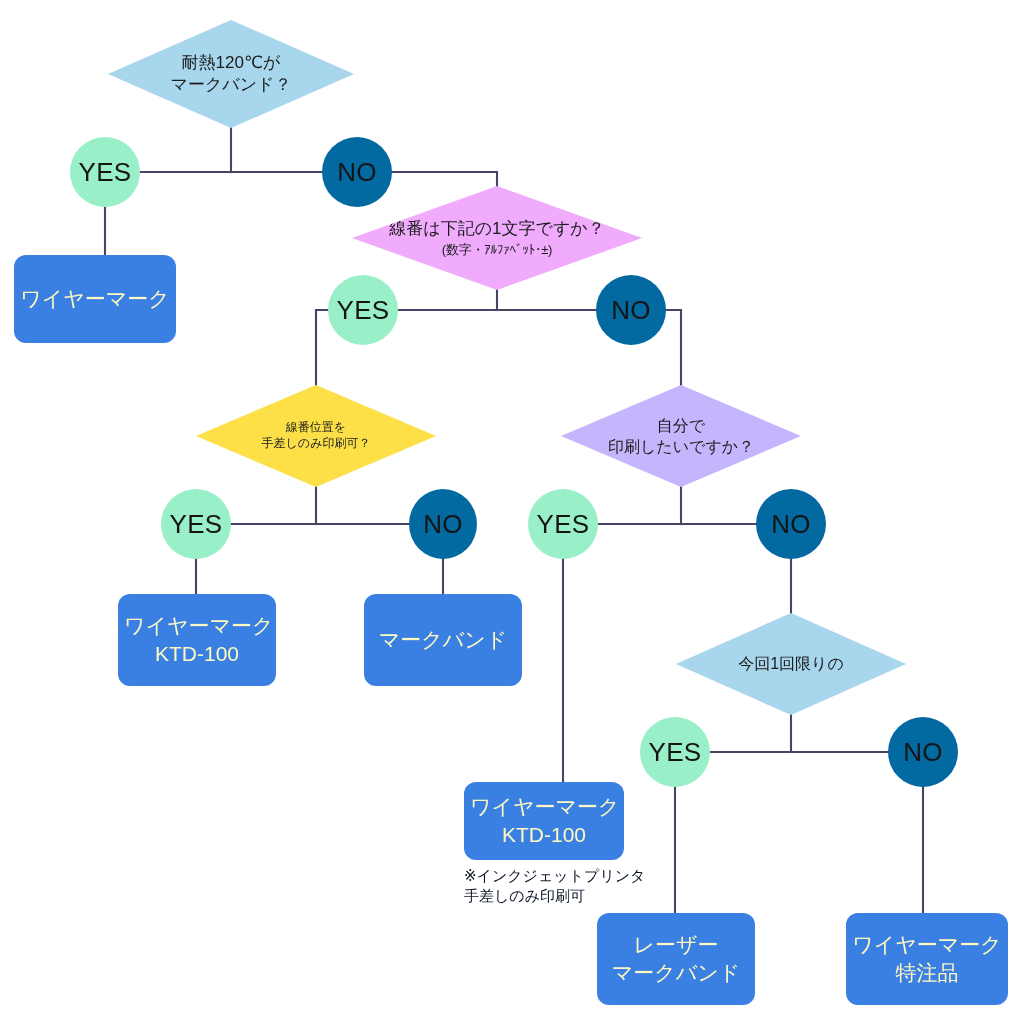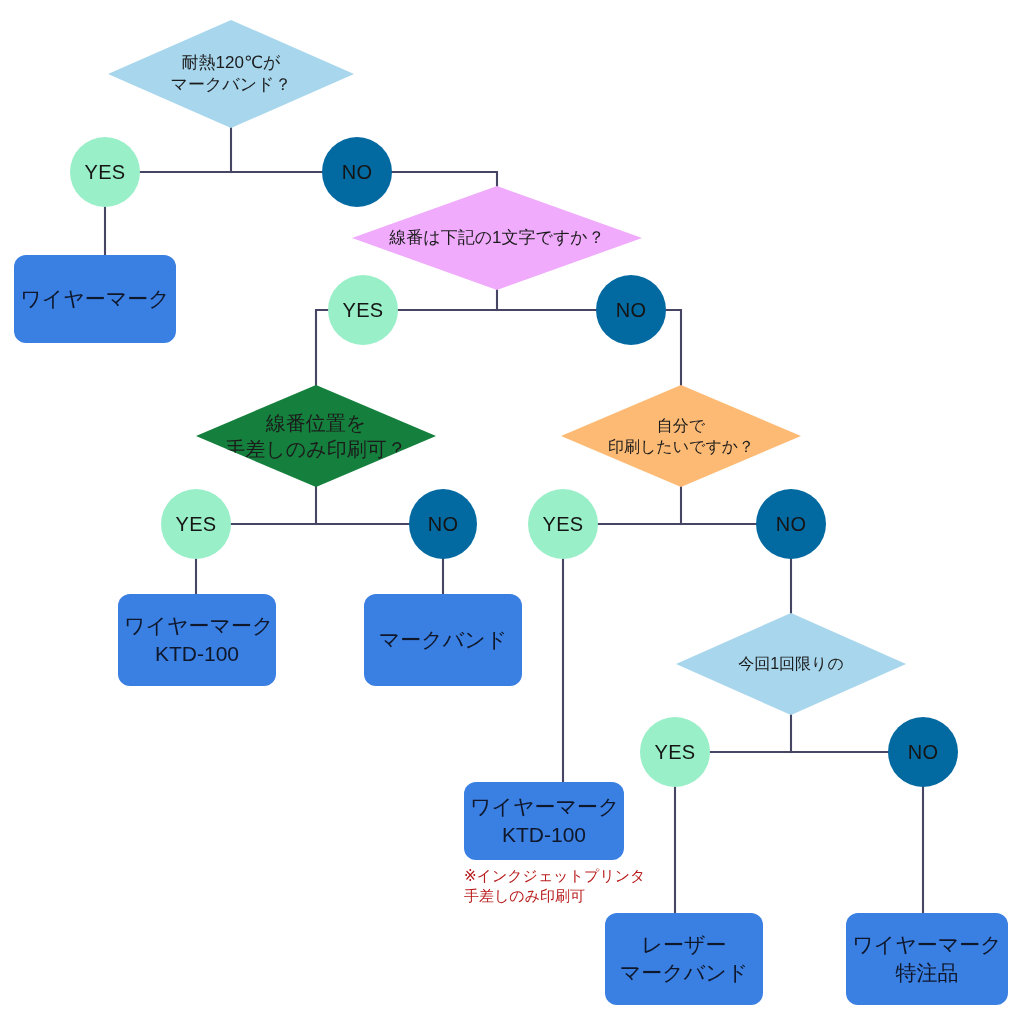--- a/index.html
+++ b/index.html
@@ -54,48 +54,48 @@
     margin-top: 1px;
   }
 
   
   .pill {
     position: absolute;
     display: flex;
     align-items: center;
     justify-content: center;
     border-radius: 50%;
-    font-size: 20px;
+    font-size: 26px;
     color: #151515;
     letter-spacing: 0.3px;
     z-index: 4;
   }
   .pill.yes { background: #99EFC8; }
   .pill.no  { background: #0369a1; }
 
   
   .rbox {
     position: absolute;
     display: flex;
     align-items: center;
     justify-content: center;
     text-align: center;
-    color: #0f172a;
+    color: #fef9c3;
     border-radius: 12px;
     line-height: 1.34;
     font-size: 21px;
     z-index: 3;
   }
   .rbox .btxt { width: 100%; padding: 0 6px; box-sizing: border-box; }
   .bline { display: block; white-space: nowrap; }
 
   
   .note {
     position: absolute;
-    color: #b91c1c;
+    color: #0f172a;
     font-size: 15px;
     line-height: 1.35;
     text-align: left;
     white-space: nowrap;
     z-index: 3;
   }
   .nline { display: block; }
 </style>
 </head>
 <body>
@@ -146,31 +146,32 @@
   <div class="diamond" style="left:108px; top:20px; width:246px; height:108px; background:#A7D6ED; font-size:17px;">
     <span class="dtxt">
       <span class="dline">耐熱120℃が</span>
       <span class="dline">マークバンド？</span>
     </span>
   </div>
 
   <div class="diamond" style="left:352px; top:186px; width:290px; height:104px; background:#f0abfc; font-size:17px;">
     <span class="dtxt">
       <span class="dline">線番は下記の1文字ですか？</span>
-    </span>
-  </div>
-
-  <div class="diamond" style="left:196px; top:385px; width:240px; height:102px; background:#15803d; font-size:20px;">
+      <span class="dsub">(数字・ｱﾙﾌｧﾍﾞｯﾄ・±)</span>
+    </span>
+  </div>
+
+  <div class="diamond" style="left:196px; top:385px; width:240px; height:102px; background:#fde047; font-size:12px;">
     <span class="dtxt">
       <span class="dline">線番位置を</span>
       <span class="dline">手差しのみ印刷可？</span>
     </span>
   </div>
 
-  <div class="diamond" style="left:561px; top:385px; width:240px; height:102px; background:#fdba74; font-size:16px;">
+  <div class="diamond" style="left:561px; top:385px; width:240px; height:102px; background:#c4b5fd; font-size:16px;">
     <span class="dtxt">
       <span class="dline">自分で</span>
       <span class="dline">印刷したいですか？</span>
     </span>
   </div>
 
   <div class="diamond" style="left:676px; top:613px; width:230px; height:102px; background:#A7D6ED; font-size:16px;">
     <span class="dtxt">
       <span class="dline">今回1回限りの</span>
     </span>
@@ -230,21 +231,21 @@
     </span>
   </div>
 
   <div class="rbox" style="left:464px; top:782px; width:160px; height:78px; background:#3A7FE2;">
     <span class="btxt">
       <span class="bline">ワイヤーマーク</span>
       <span class="bline">KTD-100</span>
     </span>
   </div>
 
-  <div class="rbox" style="left:597px; top:913px; width:158px; height:92px; background:#3A7FE2;margin-left:8px;">
+  <div class="rbox" style="left:597px; top:913px; width:158px; height:92px; background:#3A7FE2;">
     <span class="btxt">
       <span class="bline">レーザー</span>
       <span class="bline">マークバンド</span>
     </span>
   </div>
 
   <div class="rbox" style="left:846px; top:913px; width:162px; height:92px; background:#3A7FE2;">
     <span class="btxt">
       <span class="bline">ワイヤーマーク</span>
       <span class="bline">特注品</span>

